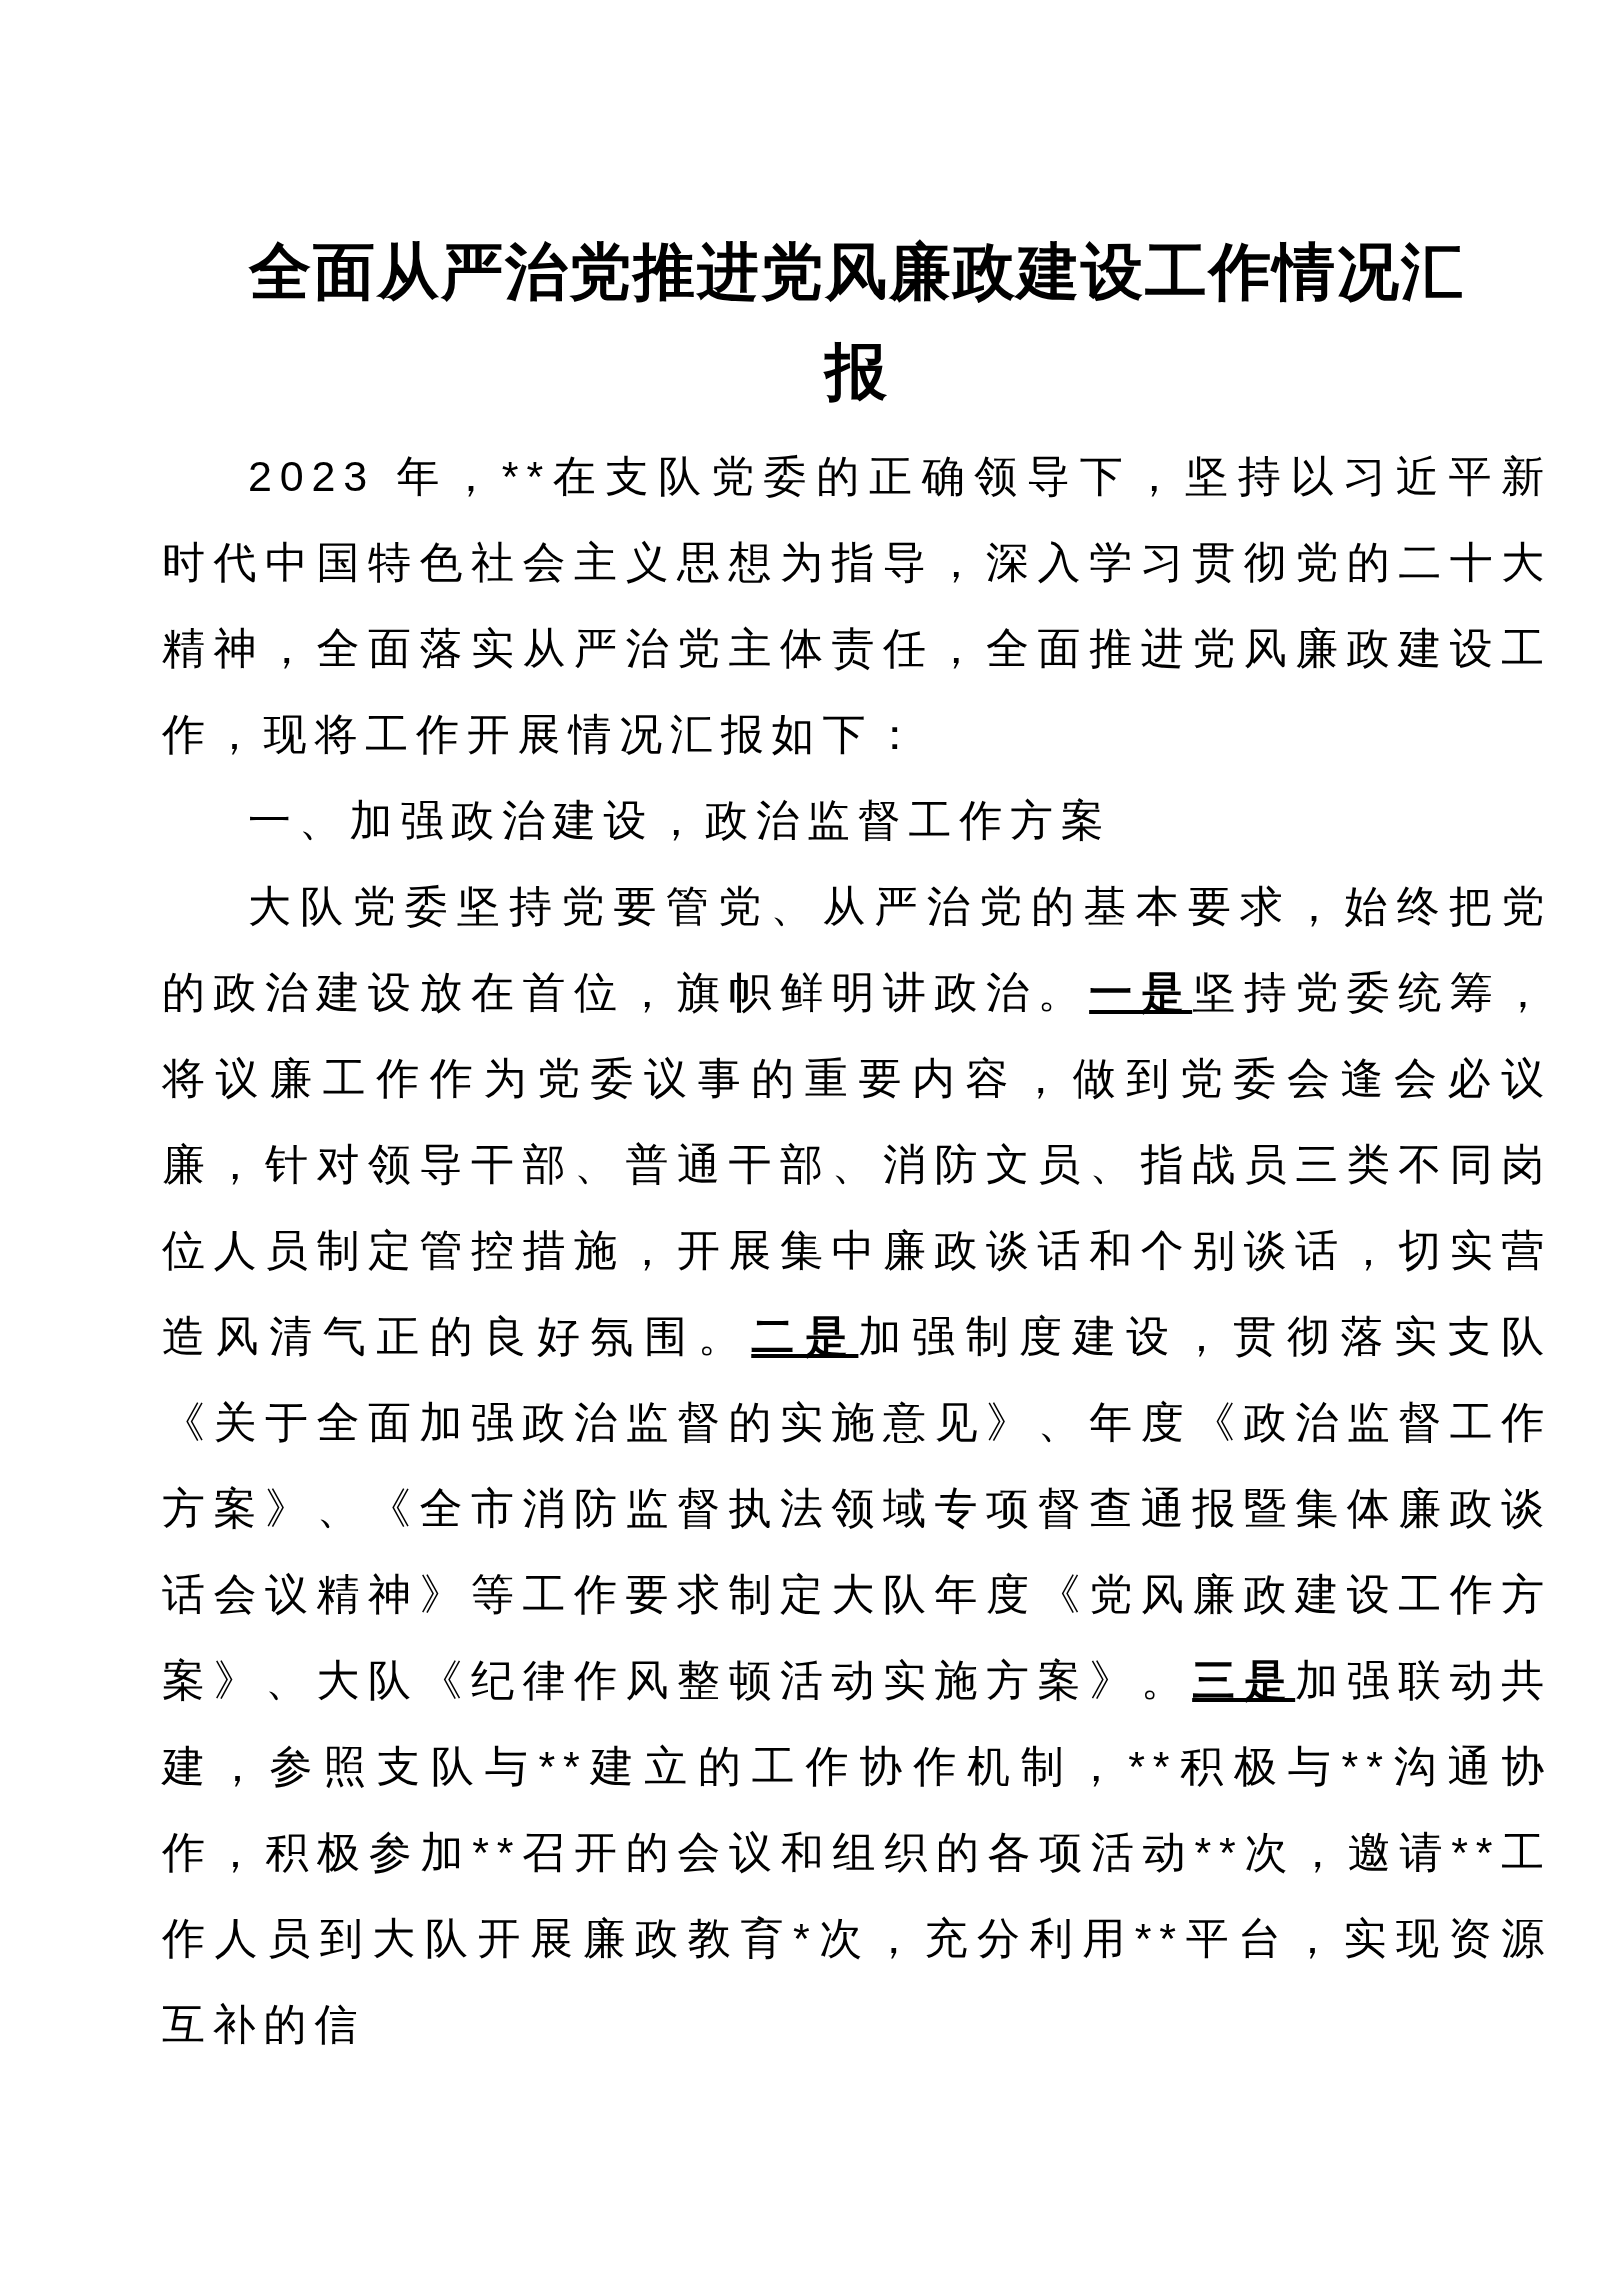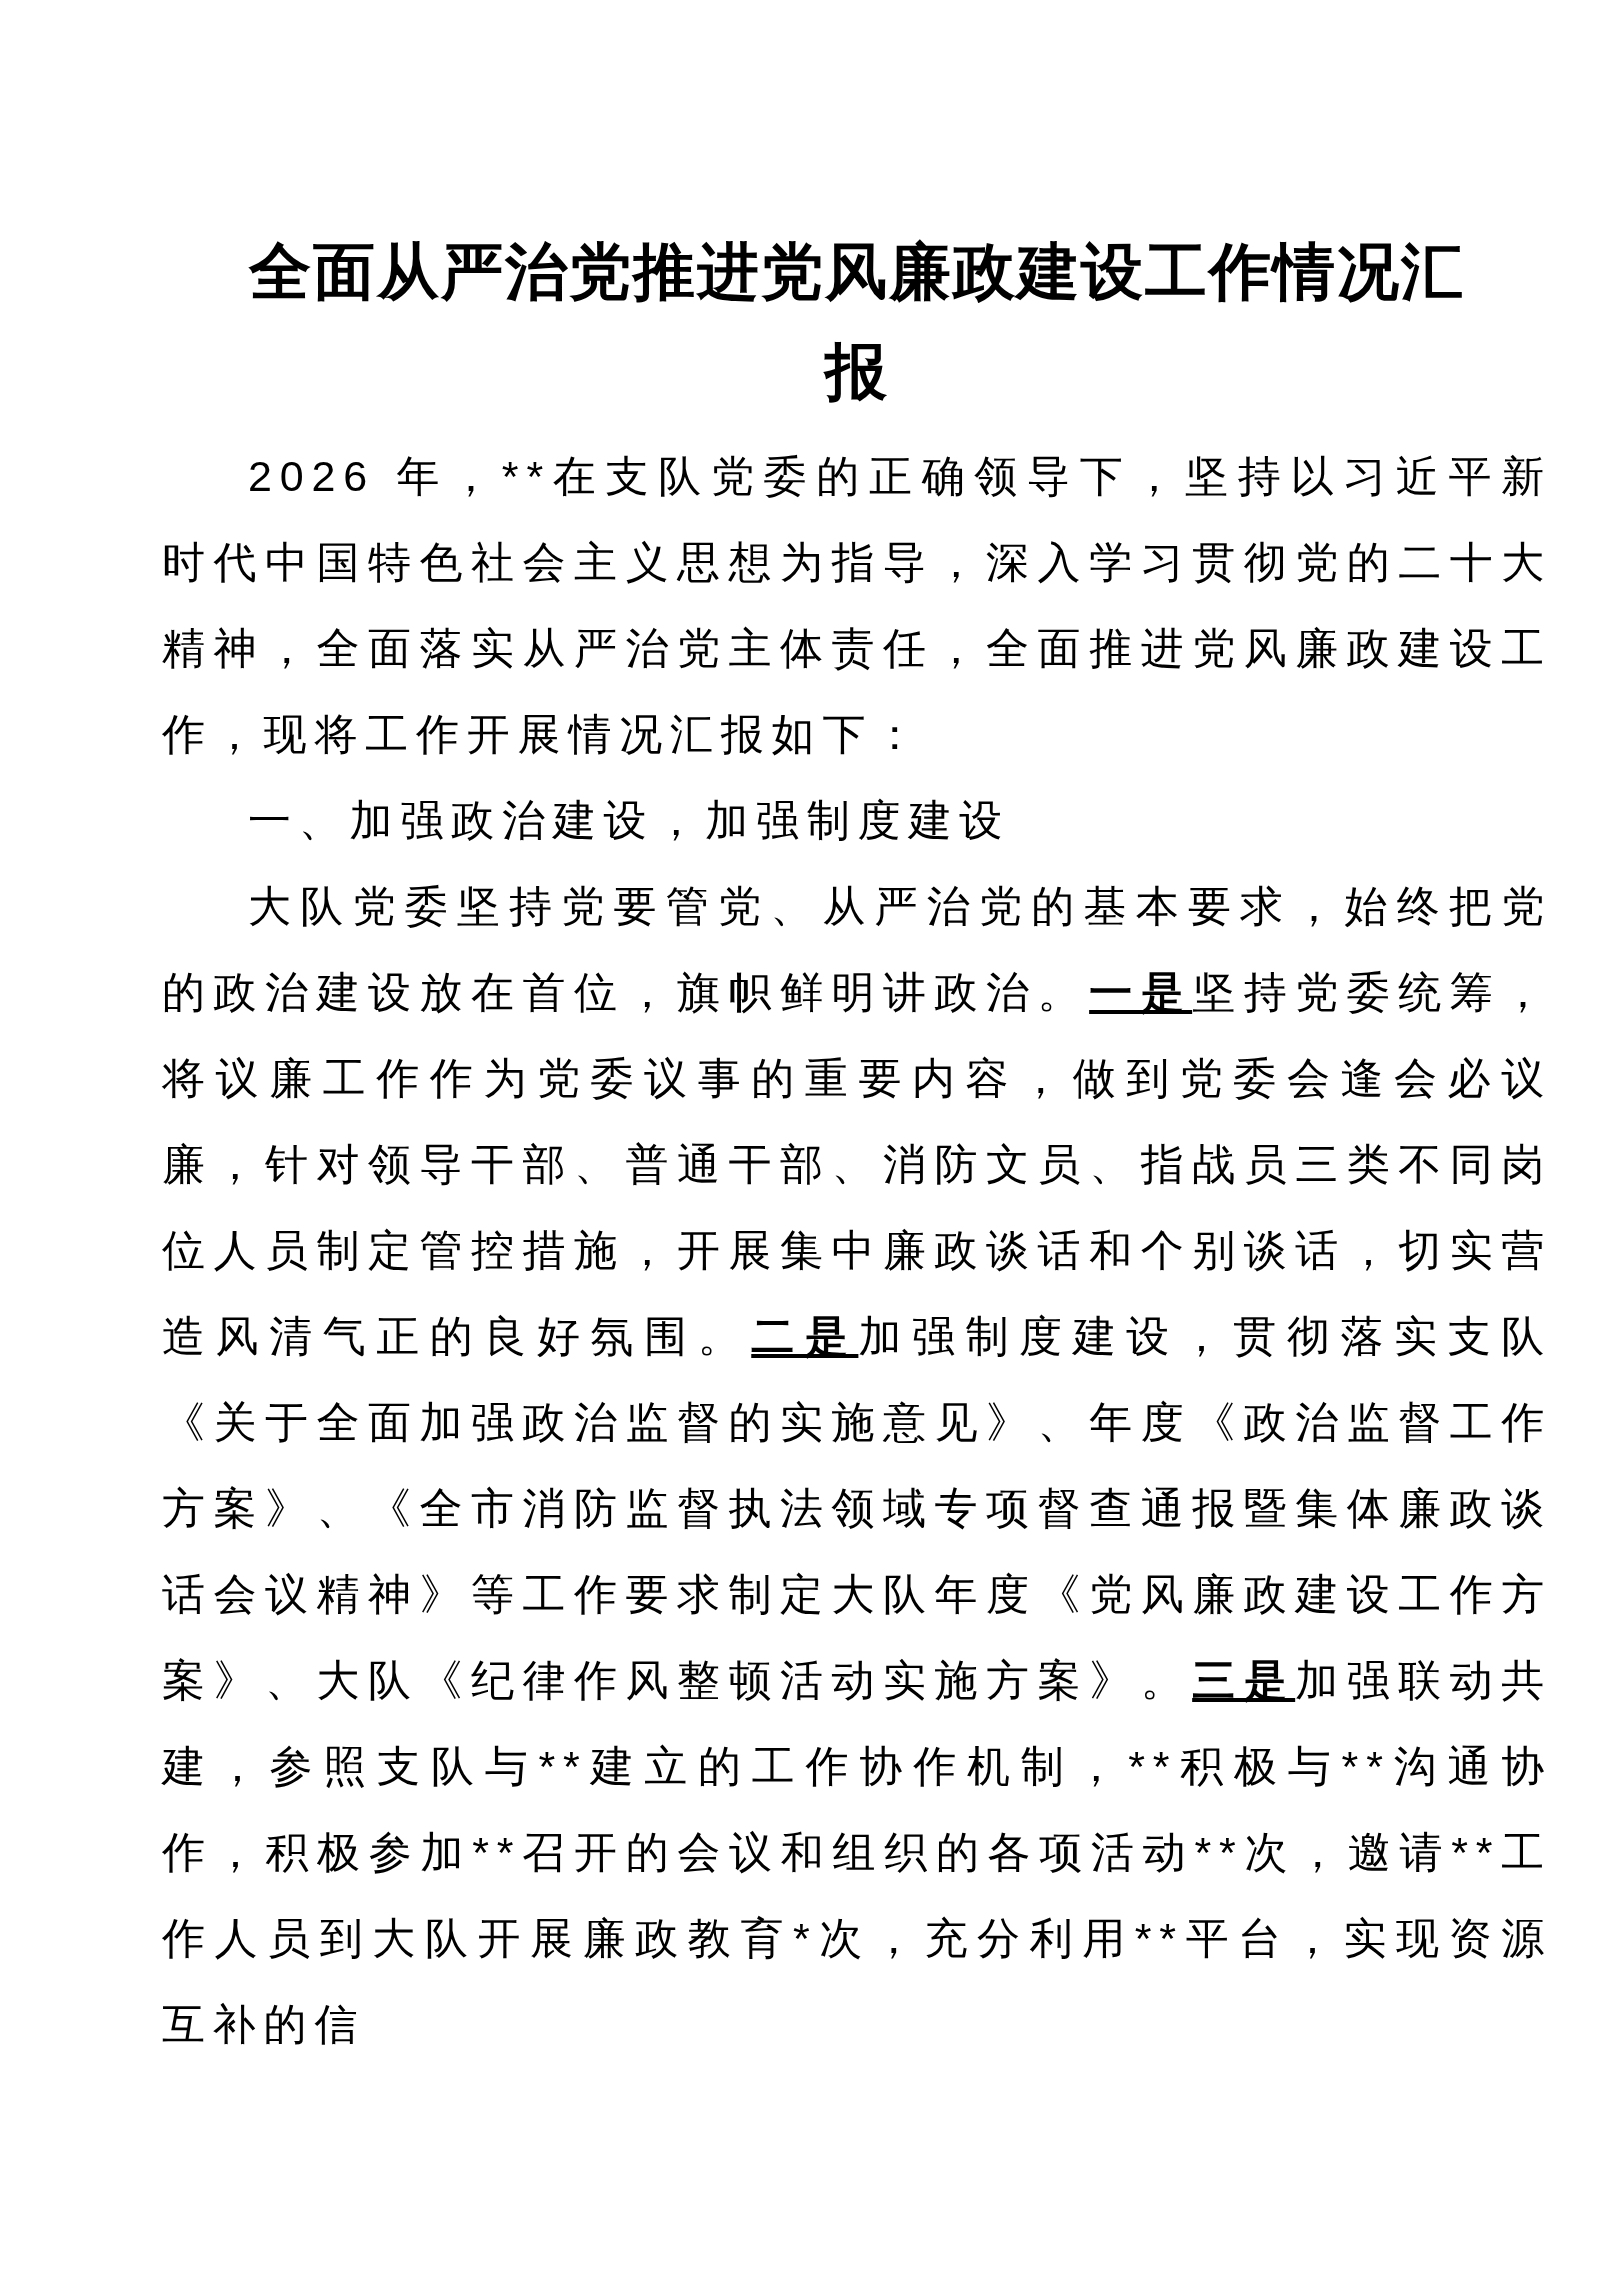--- a/index.html
+++ b/index.html
@@ -43,18 +43,18 @@
   }
   .doc-body span.run { font-weight: 400; }
   .doc-body span.run.bold { font-weight: 700; text-decoration: underline; }
 </style>
 </head>
 <body style="color: rgb(0, 0, 0); background: rgb(255, 255, 255);">
 
 <div class="page">
   <h1 class="doc-title">全面从严治党推进党风廉政建设工作情况汇报</h1>
   <div class="doc-body">
-      <p class="para indent"><span class="run">2026 年，**在支队党委的正确领导下，坚持以习近平新时代中国特色社会主义思想为指导，深入学习贯彻党的二十大精神，全面落实从严治党主体责任，全面推进党风廉政建设工作，现将工作开展情况汇报如下：</span></p>
-      <p class="para indent"><span class="run">一、加强政治建设，加强制度建设</span></p>
+      <p class="para indent"><span class="run">2023 年，**在支队党委的正确领导下，坚持以习近平新时代中国特色社会主义思想为指导，深入学习贯彻党的二十大精神，全面落实从严治党主体责任，全面推进党风廉政建设工作，现将工作开展情况汇报如下：</span></p>
+      <p class="para indent"><span class="run">一、加强政治建设，政治监督工作方案</span></p>
       <p class="para indent"><span class="run">大队党委坚持党要管党、从严治党的基本要求，始终把党的政治建设放在首位，旗帜鲜明讲政治。</span><span class="run bold">一是</span><span class="run">坚持党委统筹，将议廉工作作为党委议事的重要内容，做到党委会逢会必议廉，针对领导干部、普通干部、消防文员、指战员三类不同岗位人员制定管控措施，开展集中廉政谈话和个别谈话，切实营造风清气正的良好氛围。</span><span class="run bold">二是</span><span class="run">加强制度建设，贯彻落实支队《关于全面加强政治监督的实施意见》、年度《政治监督工作方案》、《全市消防监督执法领域专项督查通报暨集体廉政谈话会议精神》等工作要求制定大队年度《党风廉政建设工作方案》、大队《纪律作风整顿活动实施方案》。</span><span class="run bold">三是</span><span class="run">加强联动共建，参照支队与**建立的工作协作机制，**积极与**沟通协作，积极参加**召开的会议和组织的各项活动**次，邀请**工作人员到大队开展廉政教育*次，充分利用**平台，实现资源互补的信</span></p>
     </div>
 </div>
 
 
 </body></html>

